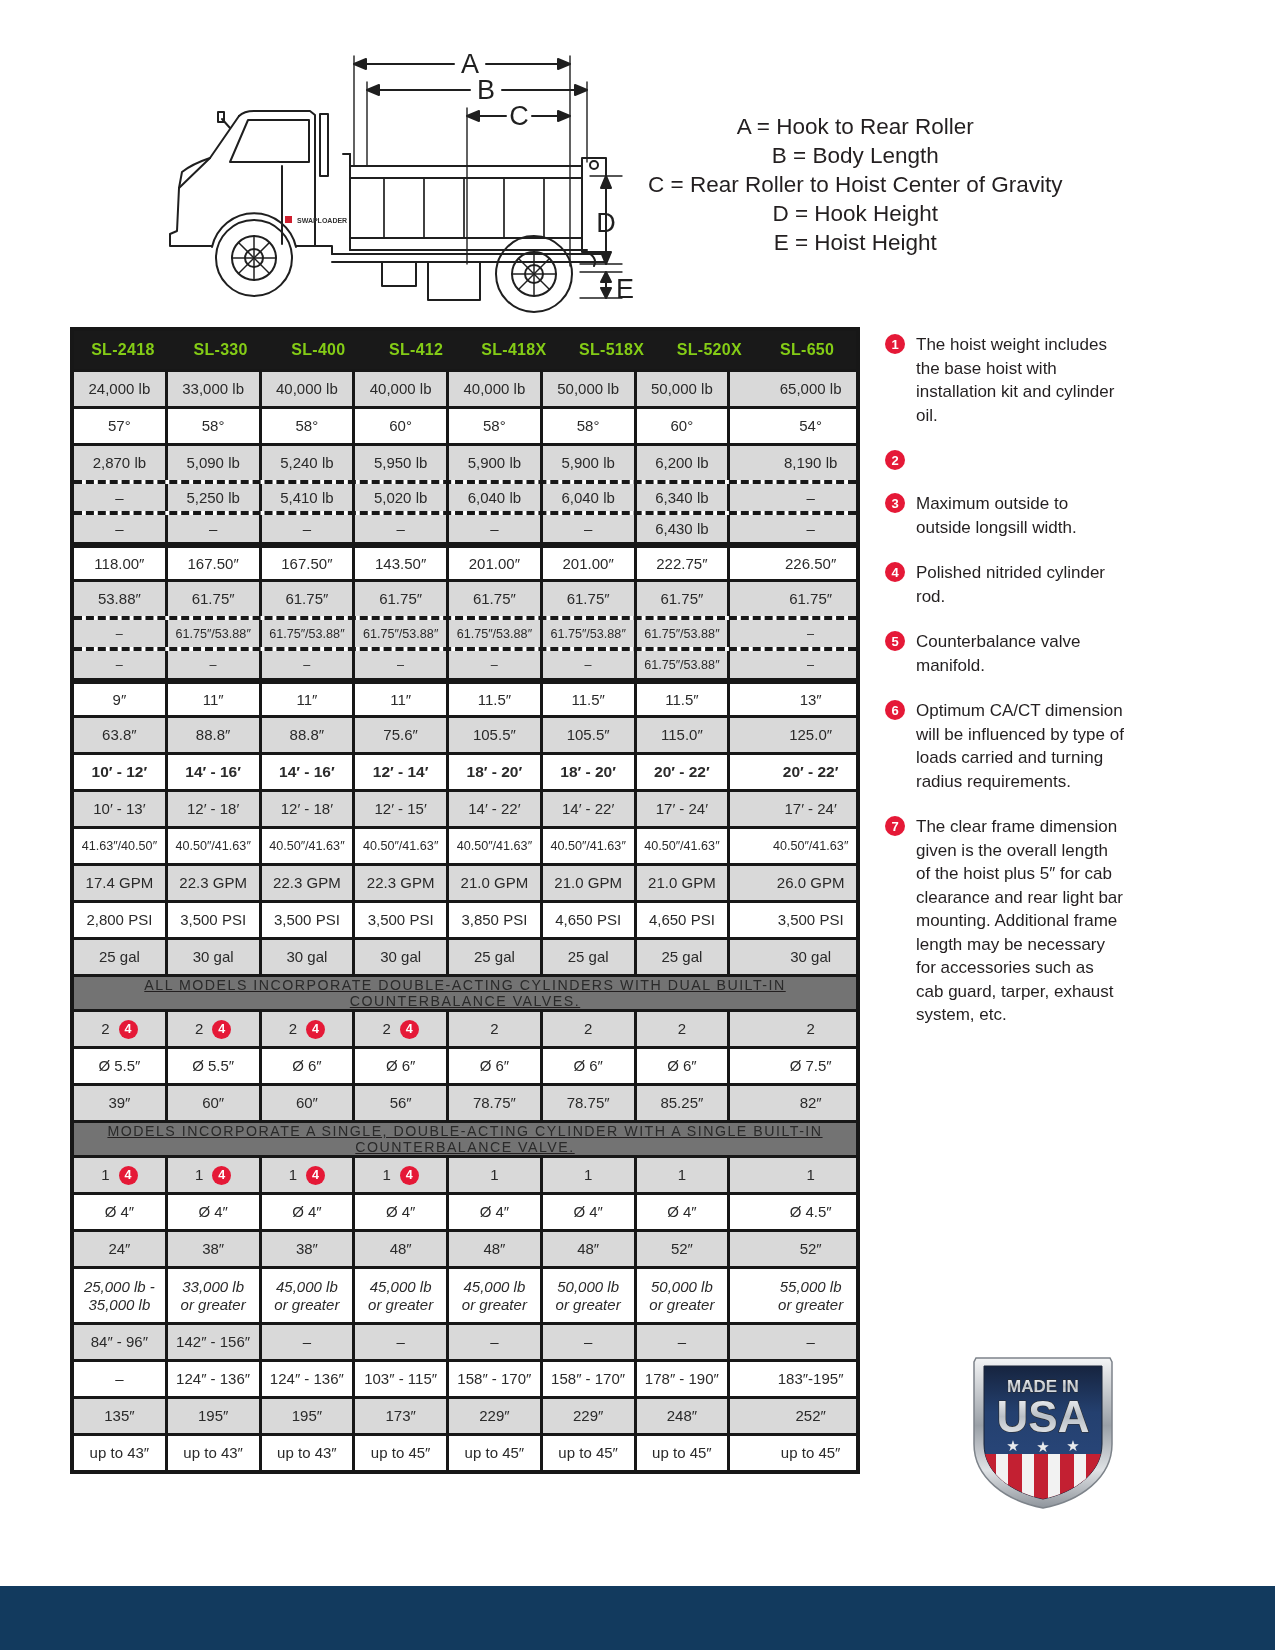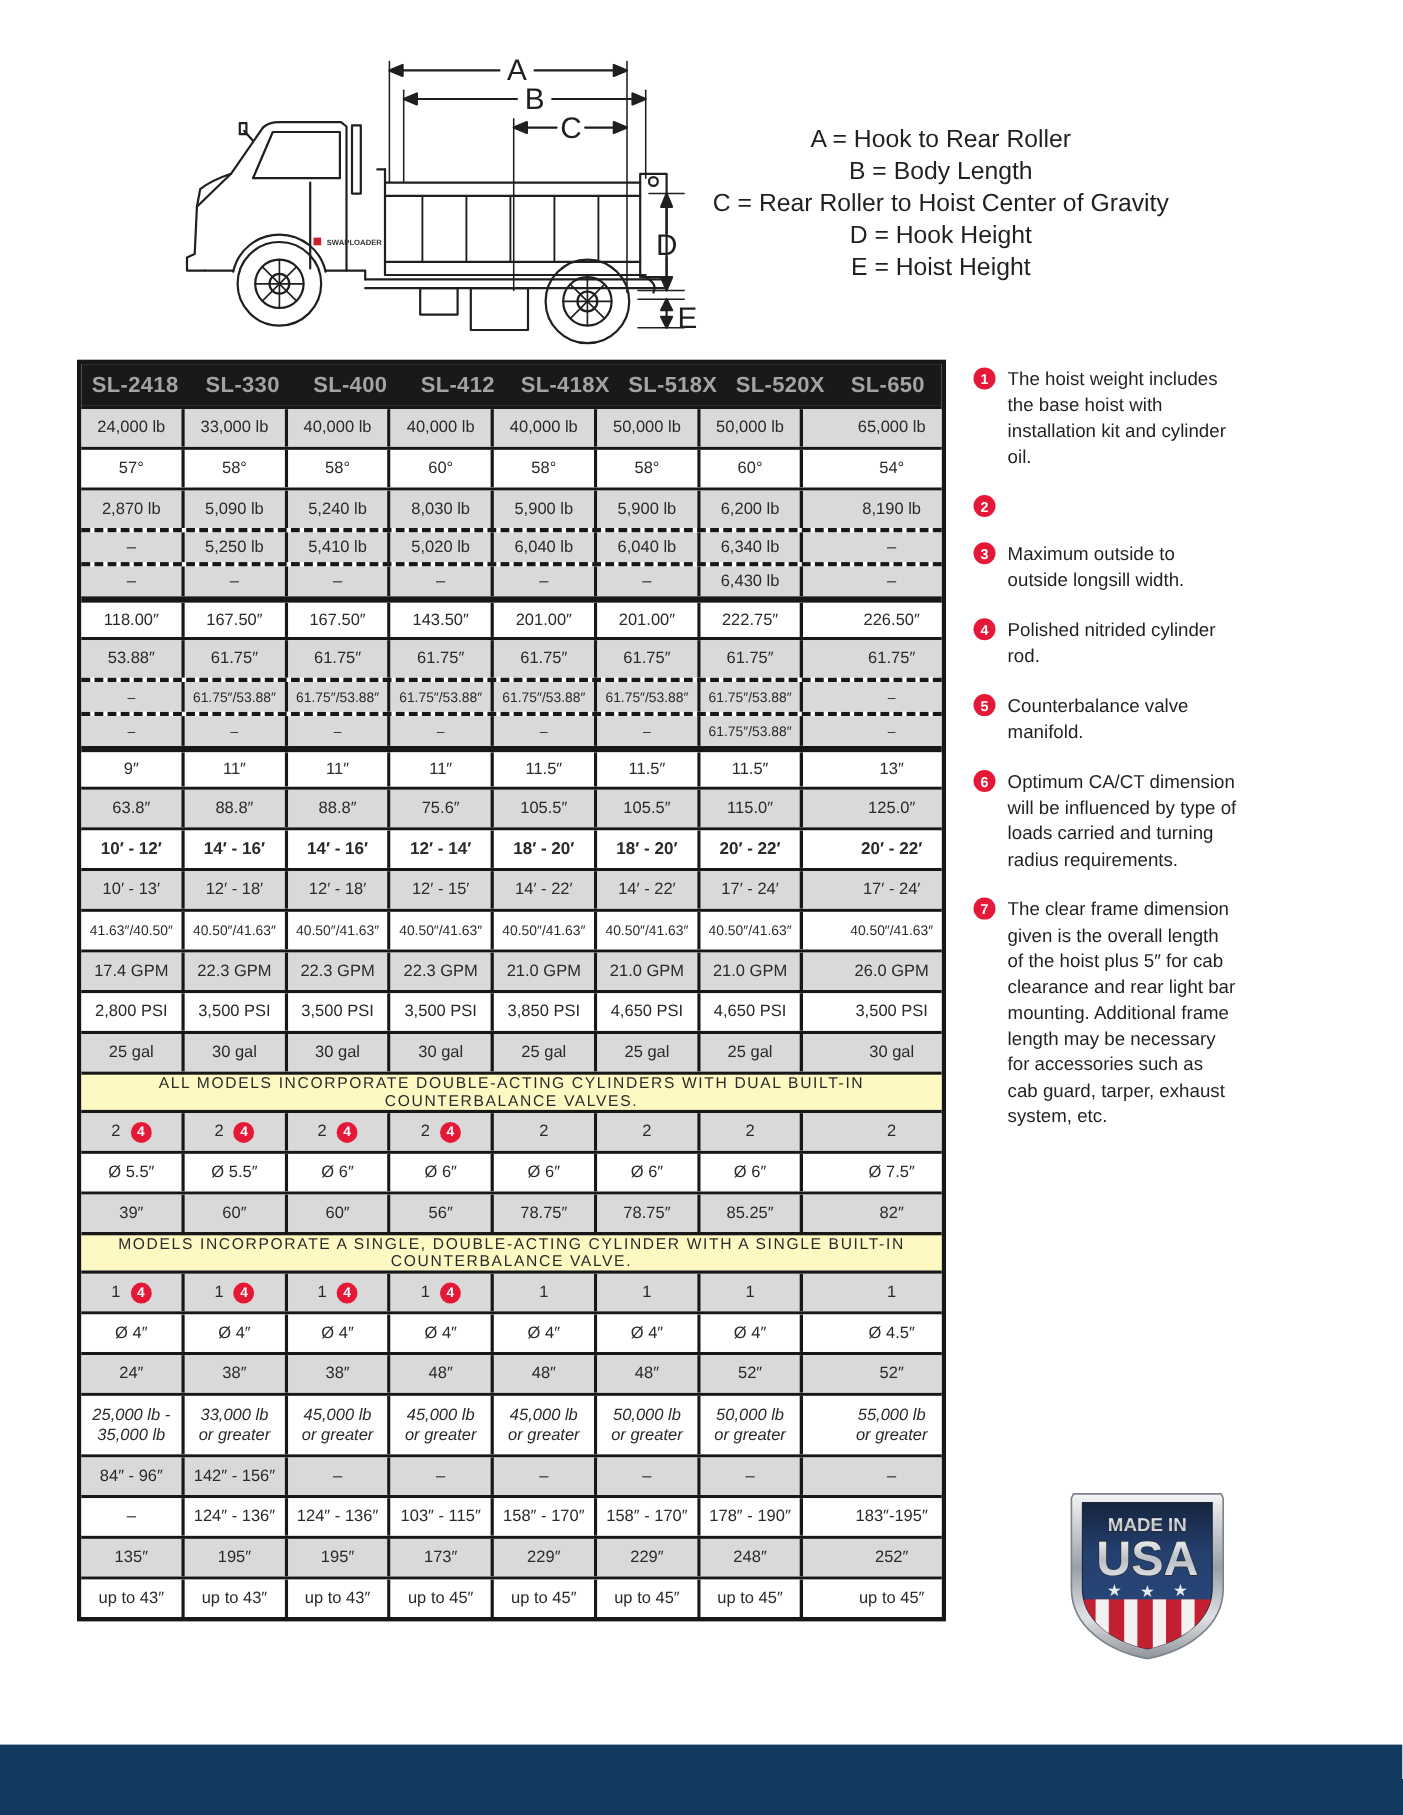--- a/index.html
+++ b/index.html
@@ -21,28 +21,28 @@
   .legend{position:absolute;left:648px;top:112px;text-align:center;}
   .legend div{font-size:22.5px;line-height:29px;color:var(--ink);}
   
   .spec-table{
     position:absolute;left:70px;top:327px;width:790px;
     border:4px solid var(--line-black);background:#fff;
   }
   .thead{display:flex;background:#191919;height:38px;}
   .thead .hcell{
     flex:1 1 0;display:flex;align-items:center;justify-content:center;
-    color:#a3a3a3;font-weight:bold;font-size:20px;letter-spacing:.3px;
+    color:#84cc16;font-weight:bold;font-size:16px;letter-spacing:.3px;
   }
   .trow{display:flex;border-top:3px solid var(--line-black);min-height:37px;}
   .trow.dashed{border-top:4px dashed var(--line-black);}
   .trow.thick{border-top:6px solid var(--line-black);}
   .trow.compact{min-height:31px;}
   .trow.tall{min-height:56px;font-style:italic;}
-  .trow.banner-row{min-height:33px;background:#fef9c3;}
+  .trow.banner-row{min-height:33px;background:#737373;text-decoration:underline;}
   .cell{
     flex:1 1 0;display:flex;align-items:center;justify-content:center;
     border-right:3px solid var(--line-black);
     font-size:15px;color:#2a2a2a;background:#fff;text-align:center;
     white-space:pre-line;line-height:18px;padding:2px 1px;
   }
   .cell:last-child{border-right:none;padding-left:36px;}
   .trow.gray .cell{background:var(--cell-gray);}
   .trow.boldrow .cell{font-weight:bold;font-size:15.5px;}
   .trow.smalltext .cell{font-size:12.6px;}
@@ -219,21 +219,21 @@
         <div class="cell">60°</div>
         <div class="cell">58°</div>
         <div class="cell">58°</div>
         <div class="cell">60°</div>
         <div class="cell">54°</div>
       </div>
       <div class="trow gray">
         <div class="cell">2,870 lb</div>
         <div class="cell">5,090 lb</div>
         <div class="cell">5,240 lb</div>
-        <div class="cell">8,030 lb</div>
+        <div class="cell">5,950 lb</div>
         <div class="cell">5,900 lb</div>
         <div class="cell">5,900 lb</div>
         <div class="cell">6,200 lb</div>
         <div class="cell">8,190 lb</div>
       </div>
       <div class="trow gray dashed compact">
         <div class="cell">–</div>
         <div class="cell">5,250 lb</div>
         <div class="cell">5,410 lb</div>
         <div class="cell">5,020 lb</div>

